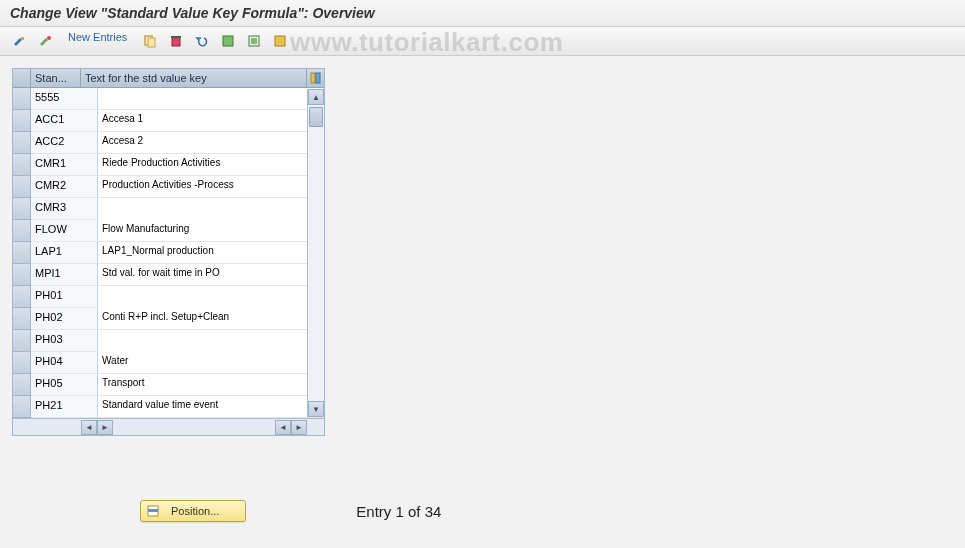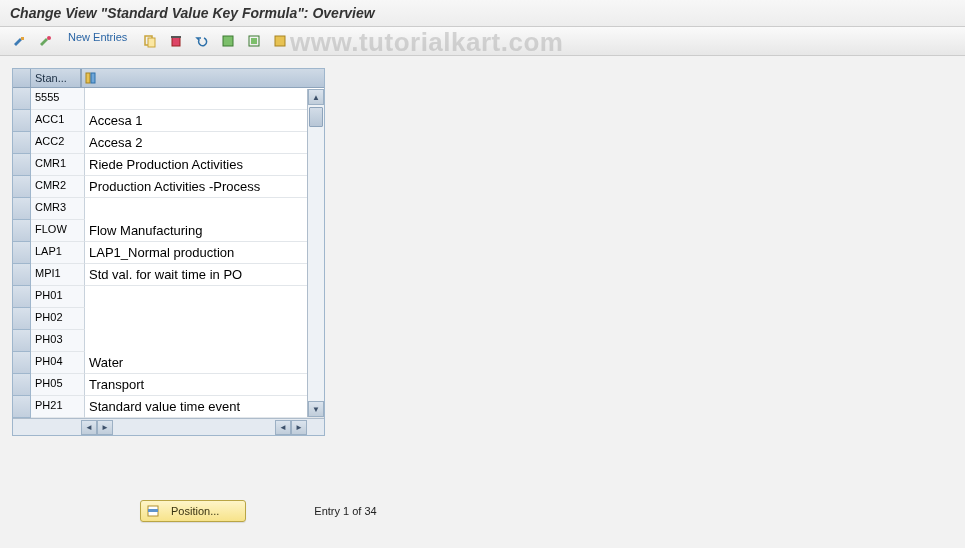--- a/index.html
+++ b/index.html
@@ -104,34 +104,34 @@
       align-items: stretch;
     }
     .row .sel {
       width: 18px;
       background: linear-gradient(#d8e1eb, #c2cfde);
       border-right: 1px solid #9fb6cc;
       border-bottom: 1px solid #9fb6cc;
       cursor: pointer;
     }
     .row .keycell {
-      width: 54px;
+      width: 67px;
       border-right: 1px solid #c8d2dc;
       border-bottom: 1px solid #e2e6ea;
       padding: 3px 4px;
       font-size: 11px;
       background: #f6f8fb;
       white-space: nowrap;
       overflow: hidden;
     }
     .row .textcell {
       flex: 1;
       border-bottom: 1px solid #e2e6ea;
       padding: 3px 4px;
-      font-size: 13px;
+      font-size: 10px;
       background: #fff;
       white-space: nowrap;
       overflow: hidden;
     }
     .vscroll {
       position: absolute;
       right: 0;
       top: 20px;
       bottom: 18px;
       width: 17px;
@@ -175,41 +175,41 @@
       border: 1px solid #9cb0c4;
       display: flex; align-items: center; justify-content: center;
       cursor: pointer; font-size: 8px; color: #3c506a;
     }
     .footer-row {
       position: absolute;
       left: 140px;
       top: 500px;
       display: flex;
       align-items: center;
-      gap: 68px;
+      gap: 110px;
     }
     .position-btn {
       display: inline-flex;
       align-items: center;
       height: 22px;
       background: linear-gradient(#fef5c8, #f7e38a);
       border: 1px solid #b9a545;
       border-radius: 3px;
       padding: 0 26px 0 6px;
       cursor: pointer;
       gap: 10px;
       color: #3a3412;
       font-size: 11px;
       box-shadow: 0 1px 1px rgba(0,0,0,0.1);
     }
     .position-btn .pos-icon {
       width: 14px; height: 14px;
       display: inline-flex; align-items: center; justify-content: center;
     }
-    .entry-text { font-size: 11px; color: #222; }
+    .entry-text { font-size: 15px; color: #222; }
     
     svg { display: block; }
   </style>
 </head>
 <body>
 
 <div class="title-bar">
   <span>Change View "Standard Value Key Formula": Overview</span>
 </div>
 
@@ -263,20 +263,21 @@
       </svg>
   </span>
   <span class="watermark">www.tutorialkart.com</span>
 </div>
 
 <div class="content">
   <div class="table-wrap">
     <div class="table-header">
       <div class="cell col-sel"></div>
       <div class="cell col-key">Stan...</div>
+      <div class="cell col-text">Text for the std value key</div>
       <div class="config-btn">
         <svg width="12" height="12">
             <rect x="1" y="1" width="4" height="10" fill="#e7c253" stroke="#a78322"></rect>
             <rect x="6" y="1" width="4" height="10" fill="#6fa6d8" stroke="#2e71aa"></rect>
           </svg>
       </div>
     </div>
     <div class="table-body" id="table-body">
 
     <div class="row">
@@ -323,20 +324,21 @@
           <div class="keycell">MPI1</div>
           <div class="textcell">Std val. for wait time in PO</div>
         </div>
         <div class="row">
           <div class="sel"></div>
           <div class="keycell">PH01</div>
         </div>
         <div class="row">
           <div class="sel"></div>
           <div class="keycell">PH02</div>
+          <div class="textcell">Conti R+P incl. Setup+Clean</div>
         </div>
         <div class="row">
           <div class="sel"></div>
           <div class="keycell">PH03</div>
         </div>
         <div class="row">
           <div class="sel"></div>
           <div class="keycell">PH04</div>
           <div class="textcell">Water</div>
         </div>

